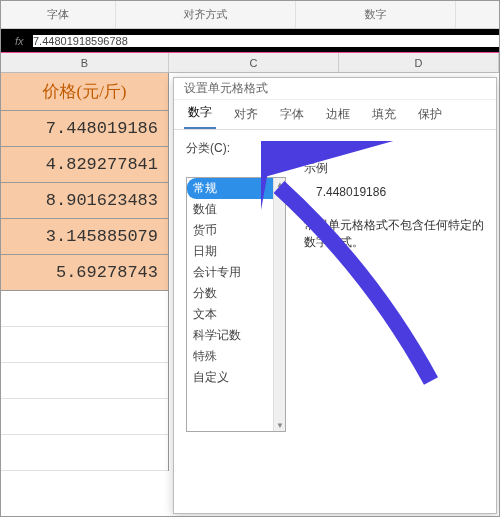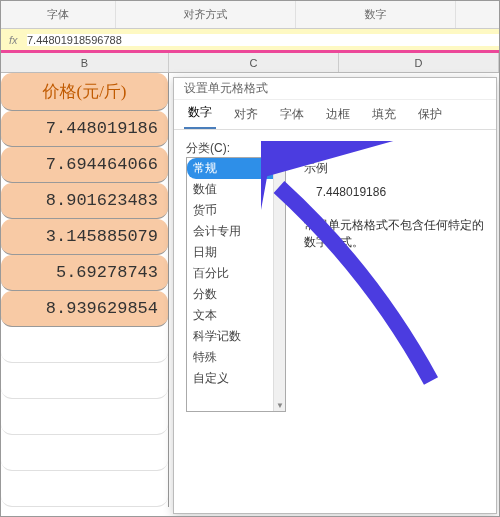--- a/index.html
+++ b/index.html
@@ -32,24 +32,24 @@
     align-items: center;
     justify-content: center;
   }
   .ribbon-section.font { width: 115px; }
   .ribbon-section.align { width: 180px; }
   .ribbon-section.num { width: 160px; }
   .formula-bar {
     height: 24px;
     display: flex;
     align-items: center;
-    border-bottom: 3px solid #ec4899;
-    background: #fef9c3;
-    font-size: 11px;
-    padding-left: 8px;
+    border-bottom: 1px solid #ec4899;
+    background: #000000;
+    font-size: 11px;
+    padding-left: 14px;
   }
   .formula-bar .fx {
     font-style: italic;
     color: #888;
     width: 18px;
   }
   .formula-bar input {
     border: none;
     outline: none;
     flex: 1;
@@ -81,21 +81,20 @@
     border-right: 1px solid #999;
   }
   .cell {
     border-bottom: 1px solid #999;
     font-family: "SimSun", serif;
     text-align: center;
     padding: 0 6px;
     display: flex;
     align-items: center;
     justify-content: center;
-    border-radius: 11px;
   }
   .cell.header {
     background: #f8caa5;
     color: #c05a00;
     font-size: 17px;
     height: 38px;
     font-weight: normal;
   }
   .cell.data {
     background: #f8caa5;
@@ -149,21 +148,21 @@
     color: #000;
     border-bottom: 2px solid #4a7ebb;
   }
   .dialog-body {
     padding: 10px 12px;
     font-size: 12px;
     color: #444;
     position: relative;
   }
   .category-label {
-    margin-bottom: 0;
+    margin-bottom: 20px;
   }
   .listbox {
     width: 100px;
     height: 255px;
     border: 1px solid #aaa;
     background: #fff;
     overflow: hidden;
     position: relative;
   }
   .listbox .item {
@@ -229,25 +228,24 @@
 <div class="col-headers">
   <div class="colh b">B</div>
   <div class="colh c">C</div>
   <div class="colh d">D</div>
 </div>
 
 <div class="grid">
   <div class="col-b">
     <div class="cell header">价格(元/斤)</div>
     <div class="cell data">7.448019186</div>
-    <div class="cell data">7.694464066</div>
+    <div class="cell data">4.829277841</div>
     <div class="cell data">8.901623483</div>
     <div class="cell data">3.145885079</div>
     <div class="cell data">5.69278743</div>
-    <div class="cell data">8.939629854</div>
     <div class="cell blank"></div>
     <div class="cell blank"></div>
     <div class="cell blank"></div>
     <div class="cell blank"></div>
     <div class="cell blank"></div>
   </div>
 </div>
 
 <div class="dialog">
   <div class="dialog-title">设置单元格格式</div>
@@ -258,23 +256,22 @@
     <div class="tab">边框</div>
     <div class="tab">填充</div>
     <div class="tab">保护</div>
   </div>
   <div class="dialog-body">
     <div class="category-label">分类(C):</div>
     <div class="listbox">
       <div class="item selected">常规</div>
       <div class="item">数值</div>
       <div class="item">货币</div>
+      <div class="item">日期</div>
       <div class="item">会计专用</div>
-      <div class="item">日期</div>
-      <div class="item">百分比</div>
       <div class="item">分数</div>
       <div class="item">文本</div>
       <div class="item">科学记数</div>
       <div class="item">特殊</div>
       <div class="item">自定义</div>
       <div class="scroll-handle">
         <div class="arrow" style="top:0">▲</div>
         <div class="arrow" style="bottom:0">▼</div>
       </div>
     </div>

